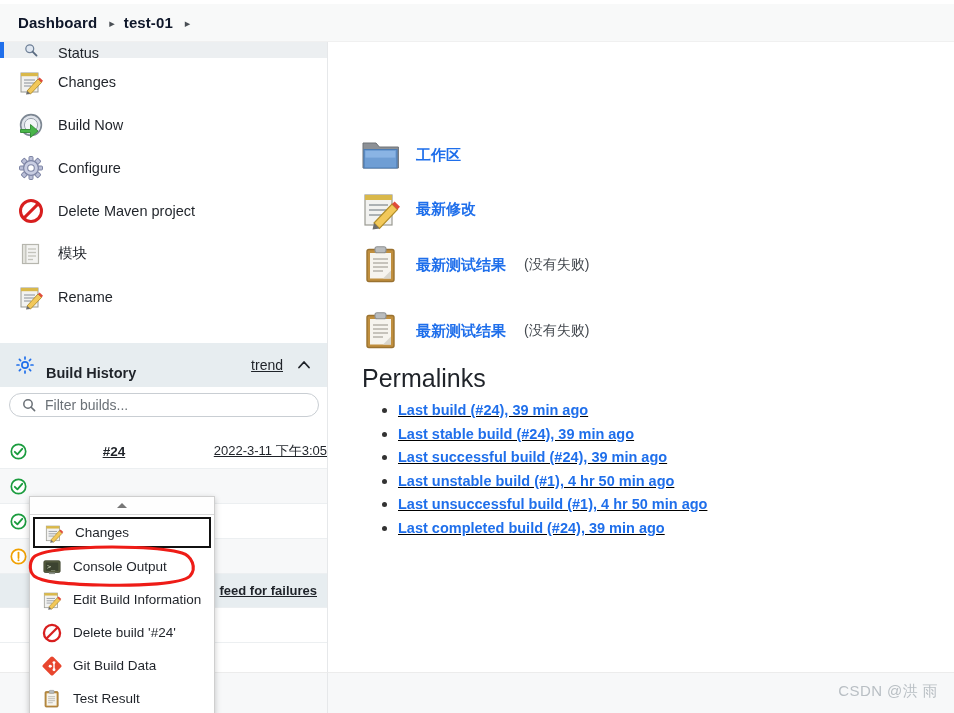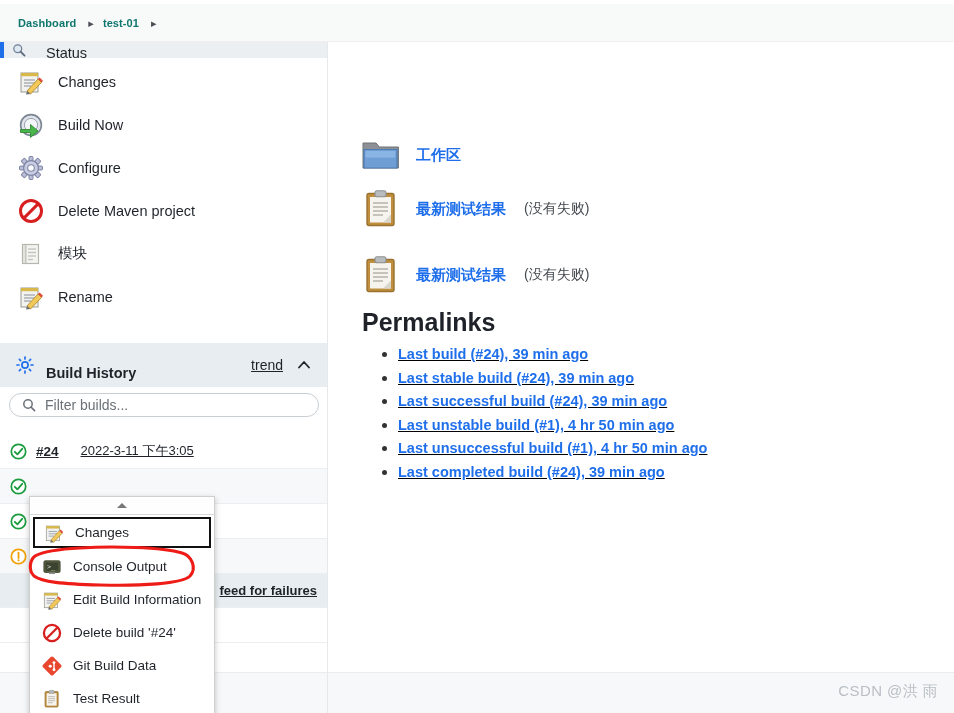--- a/index.html
+++ b/index.html
@@ -14,21 +14,21 @@
 
   
   .breadcrumb-bar {
     position: absolute; left: 0; top: 4px; width: 954px; height: 38px;
     background: #f8f9f9;
     display: flex; align-items: center;
     padding-left: 18px;
     border-bottom: 1px solid #f0f0f0;
   }
   .crumb {
-    font-size: 11px; font-weight: bold; color: #0f766e;
+    font-size: 15px; font-weight: bold; color: #0f172a;
     letter-spacing: .1px;
   }
   .crumb-sep {
     color: #4a4f55; font-size: 11px; margin: 0 9px 0 12px;
     transform: translateY(1px);
   }
 
   
   .sidebar {
     position: absolute; left: 0; top: 42px; width: 328px; height: 671px;
@@ -38,21 +38,21 @@
   }
   .task {
     display: flex; align-items: center;
     height: 43px; padding-left: 18px;
     position: relative;
     color: #1f2329; font-size: 14.5px;
   }
   .task.selected {
     background: #eceff1;
     border-left: 4px solid #1f6feb;
-    padding-left: 2px;
+    padding-left: 14px;
   }
   .task.clipped { height: 15px; overflow: hidden; align-items: flex-end; }
   .task .ico { width: 26px; height: 26px; margin-right: 14px; flex: 0 0 26px;
                display:inline-block; position: relative; }
   .task .lbl { white-space: nowrap; }
 
   
   .ico svg { display:block; width:100%; height:100%; }
 
   
@@ -81,20 +81,21 @@
   }
   .filter-box .mag { width: 14px; height: 14px; margin-right: 9px; flex:0 0 14px; }
   .filter-ph { color: #6b7177; font-size: 14px; }
 
   
   .build-rows { position: absolute; left: 0; top: 434px; width: 327px; }
   .brow {
     height: 35px; display: flex; align-items: center;
     padding-left: 10px; border-bottom: 1px solid #eceff1;
     position: relative;
+    justify-content: space-between;
   }
   .brow.alt { background: #f7f8f9; }
   .brow.feed { background: #e7edf0; height: 34px; }
   .brow.blank { background: #fff; }
   .brow .st { width: 17px; height: 17px; margin-right: 9px; flex:0 0 17px; }
   .brow .bnum {
     font-size: 13.5px; color: #1f2329; text-decoration: underline;
     font-weight: bold; margin-right: 22px;
   }
   .brow .btime {
@@ -138,21 +139,21 @@
     position: absolute; left: 328px; top: 42px; width: 626px; height: 630px;
     background: #fff; overflow: hidden;
   }
   .link-row { display: flex; align-items: center; margin-bottom: 10px; }
   .link-row .ri { width: 42px; height: 42px; margin-right: 14px; flex:0 0 42px; }
   .link-row a {
     color: #1f6feb; font-size: 15px; font-weight: bold; text-decoration: none;
   }
   .link-row .sub { color: #454a50; font-size: 14px; font-weight: normal; margin-left: 18px; }
   .permalinks-h {
-    font-size: 25px; font-weight: bold; color: #1f2329;
+    font-size: 25px; font-weight: normal; color: #1f2329;
     margin: 12px 0 8px 2px;
   }
   ul.permalinks { margin: 0; padding-left: 38px; list-style: disc; }
   ul.permalinks li { margin: 0 0 5.5px 0; text-decoration: underline; }
   ul.permalinks li::marker { color: #333; }
   ul.permalinks a {
     color: #1f6feb; font-size: 14.5px; font-weight: bold; text-decoration: none;
   }
 
   
@@ -472,20 +473,37 @@
         <span class="ri">
           <svg viewBox="0 0 42 42">
               <path d="M3 9 h13 l3.4 4 h19 v21 h-35.4 Z" fill="#8d9196" stroke="#6e7277" stroke-width="1"></path>
               <path d="M4 15.5 h33 v18.5 h-33 Z" fill="#6f9ed4" stroke="#4b7cb5" stroke-width="1.2"></path>
               <path d="M5.4 17 h30 v6.6 h-30 Z" fill="#8ab4e4"></path>
             </svg>
         </span>
         <a>工作区</a>
       </div>
 
+      <div class="link-row" style="margin-bottom:14px;">
+        <span class="ri">
+          <svg viewBox="0 0 42 42">
+              <rect x="5" y="7" width="27" height="30" fill="#f2f2f0" stroke="#9a9a92" stroke-width="1.2"></rect>
+              <rect x="5" y="7" width="27" height="5" fill="#d9b84a"></rect>
+              <g stroke="#9aa0a6" stroke-width="1.6">
+                <line x1="9" y1="17" x2="28" y2="17"></line>
+                <line x1="9" y1="22" x2="28" y2="22"></line>
+                <line x1="9" y1="27" x2="22" y2="27"></line>
+              </g>
+              <path d="M14 35 L32 16 L37.5 21.5 L19.5 40.5 Z" fill="#f2c85a" stroke="#b08c27" stroke-width="1.1"></path>
+              <path d="M14 35 L19.5 40.5 L12.5 41.5 Z" fill="#6d6d6d"></path>
+              <path d="M32 16 L37.5 21.5 L40 18.8 L34.6 13.4 Z" fill="#e04b3a"></path>
+            </svg>
+        </span>
+        <a>最新修改</a>
+      </div>
 
       <div class="link-row" style="margin-bottom:24px;">
         <span class="ri">
           <svg viewBox="0 0 42 42">
               <rect x="7" y="5.5" width="27" height="32" rx="2" fill="#c08f3e" stroke="#9a7230" stroke-width="1.4"></rect>
               <rect x="10" y="9" width="21" height="25.5" fill="#f6f4ee"></rect>
               <rect x="15" y="2.8" width="11" height="6" rx="2" fill="#b9bcbe" stroke="#8e9193" stroke-width="1.1"></rect>
               <g stroke="#b6b3aa" stroke-width="1.5">
                 <line x1="13" y1="15" x2="28" y2="15"></line>
                 <line x1="13" y1="19" x2="28" y2="19"></line>

